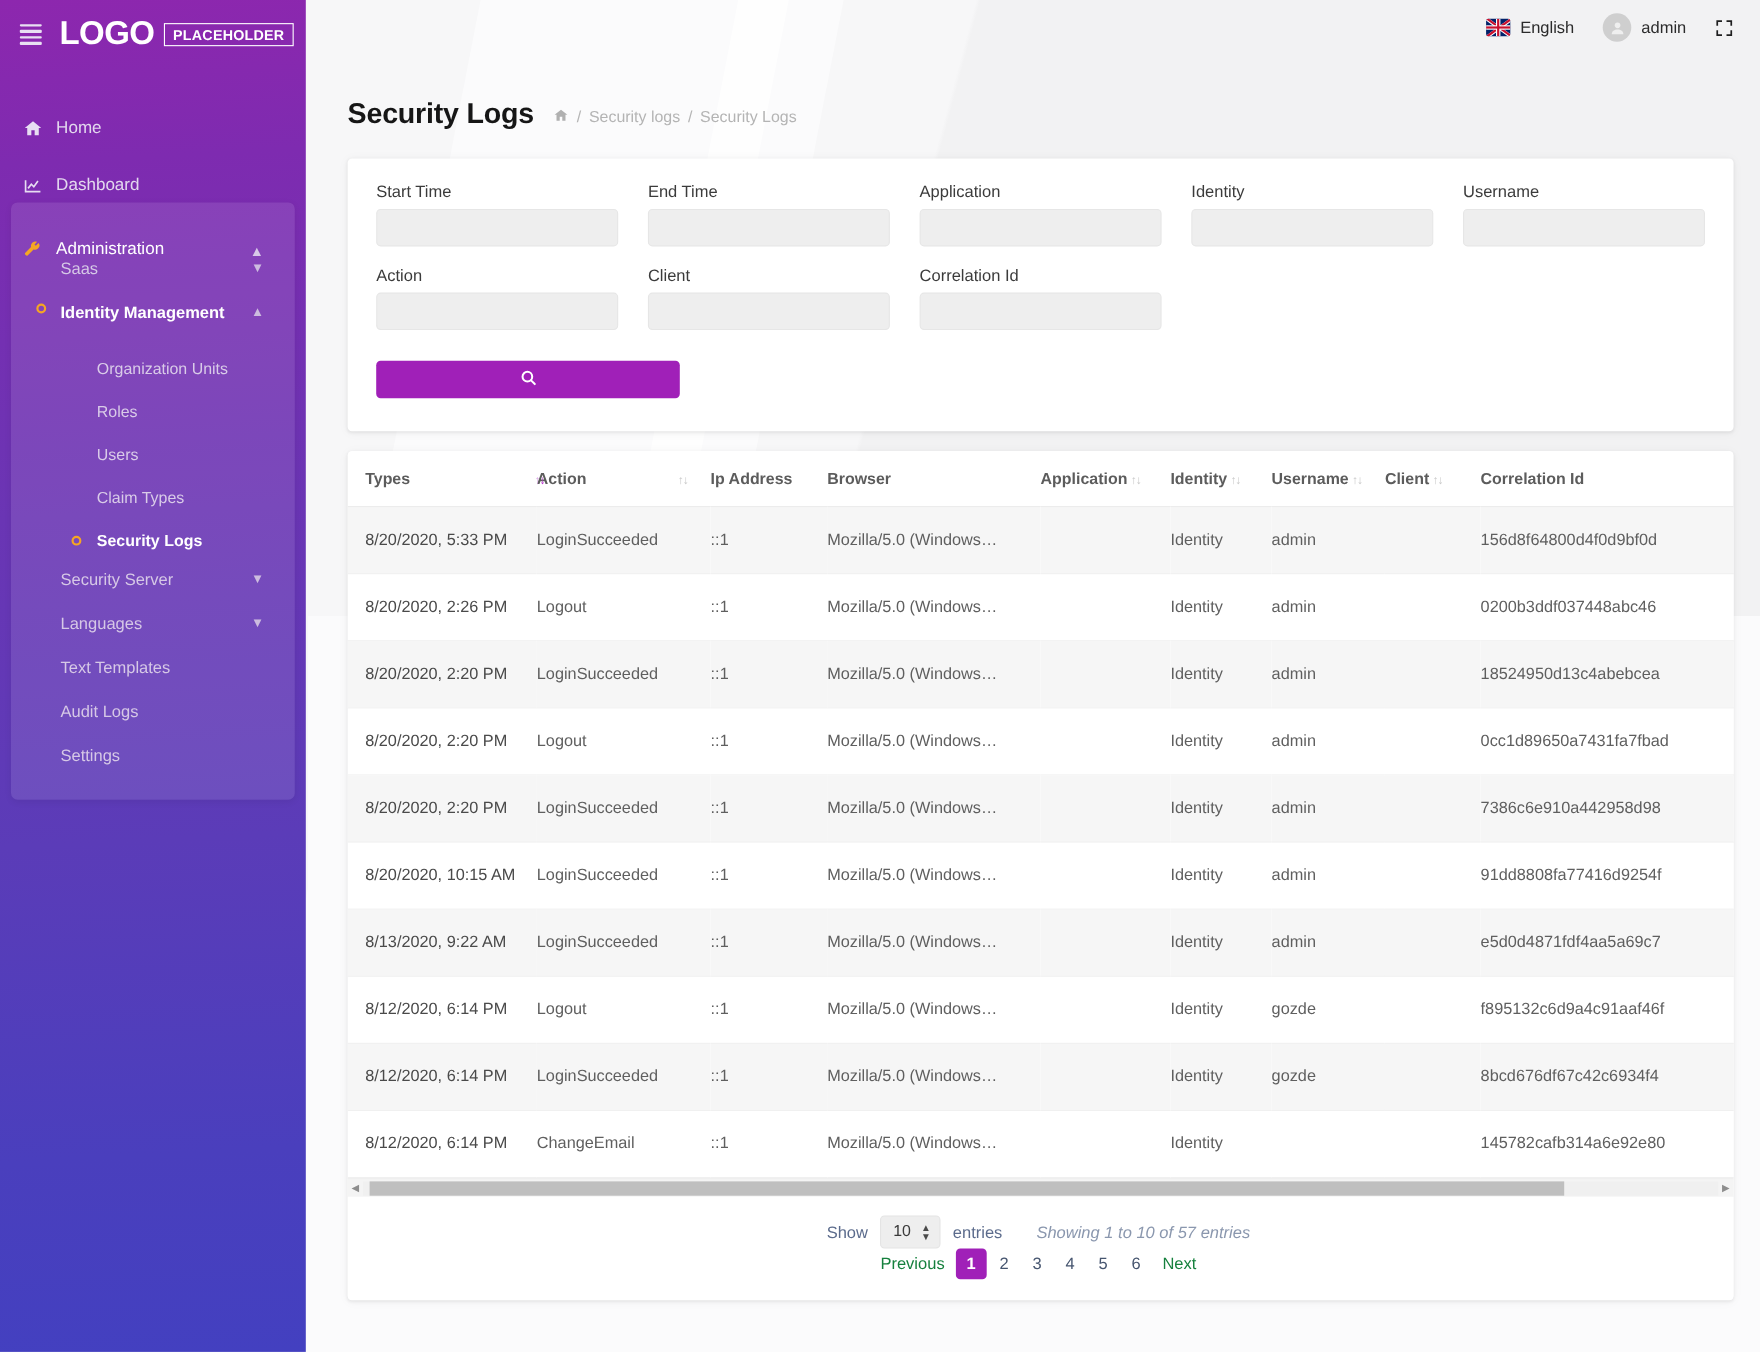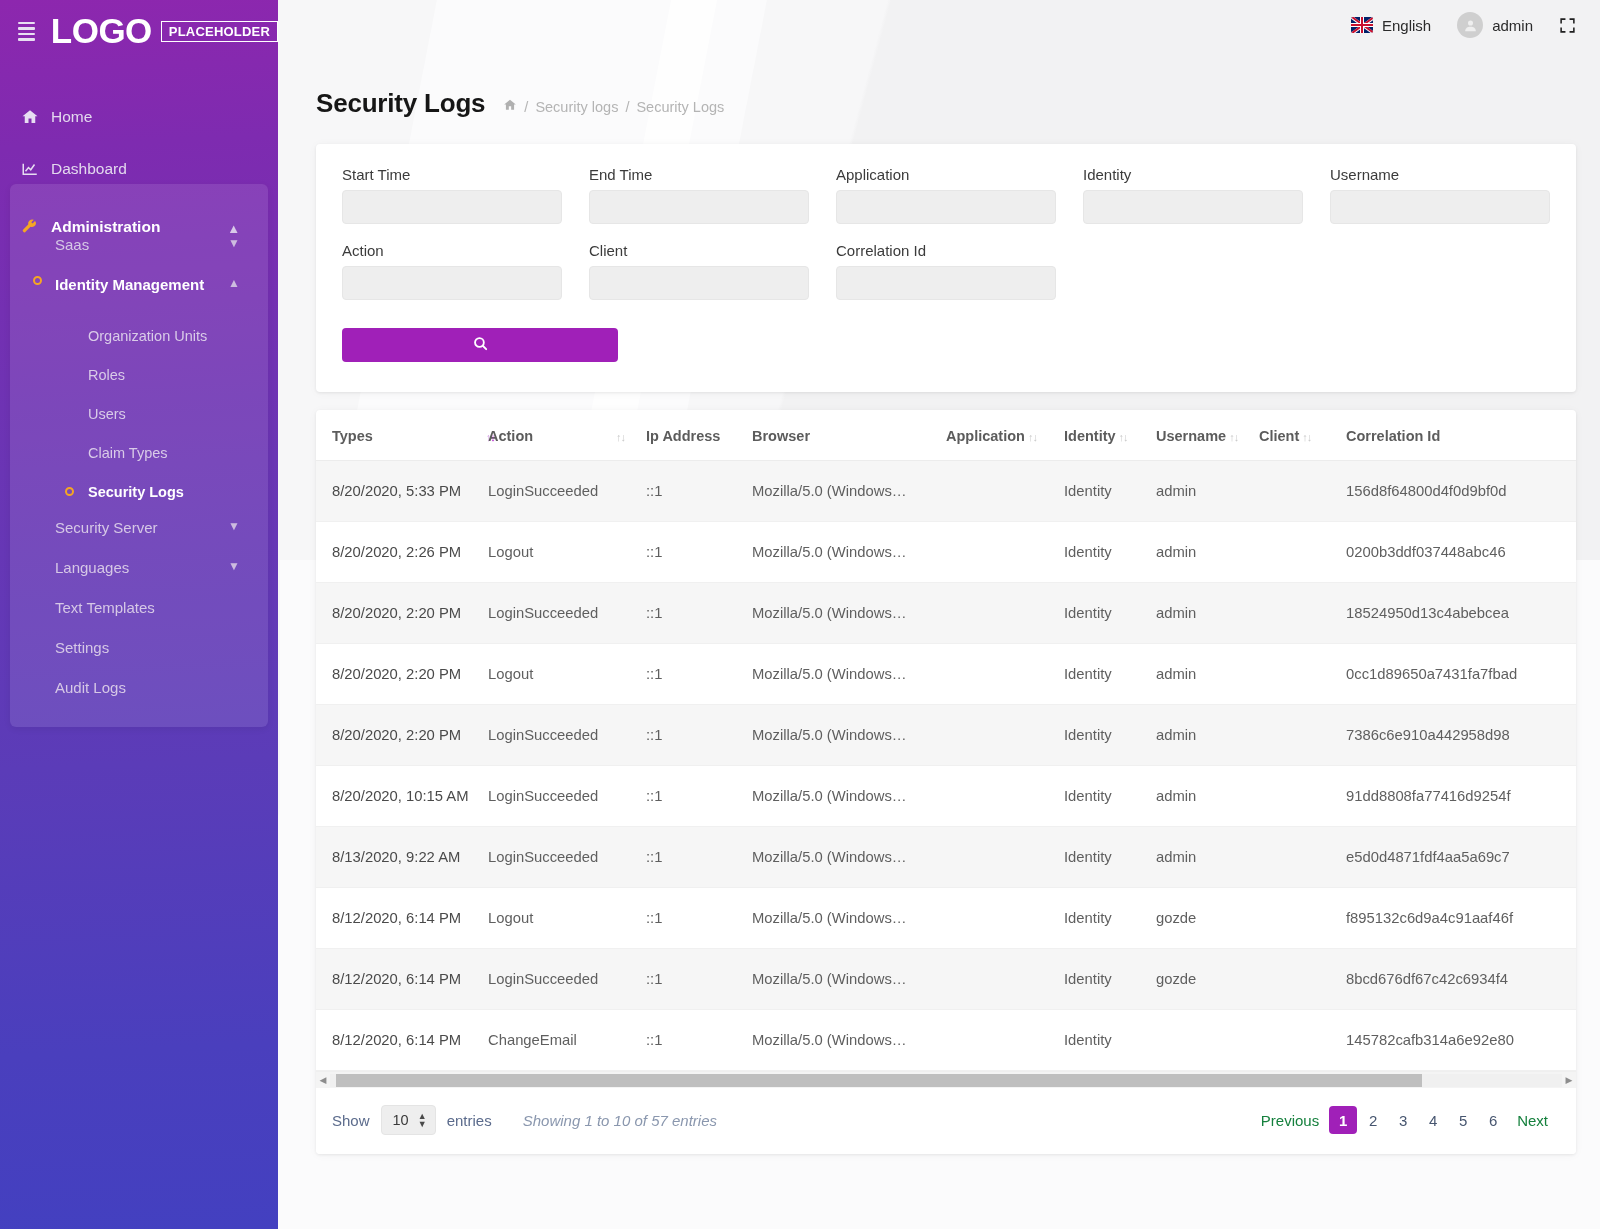--- a/index.html
+++ b/index.html
@@ -47,21 +47,21 @@
   #brand {
     height: 62px;
     display: flex; align-items: center;
     padding: 0 0 0 18px;
     gap: 16px;
   }
   .burger { width: 20px; display: flex; flex-direction: column; gap: 3px; cursor: pointer; }
   .burger i { display: block; height: 2.5px; background: #e8dff2; border-radius: 1px; }
   #logo-wrap { display: flex; align-items: center; gap: 9px; }
   #logo-main {
-    color: #fff; font-size: 35px; font-weight: 800; letter-spacing: -0.5px;
+    color: #fff; font-size: 30px; font-weight: 800; letter-spacing: -0.5px;
     font-family: "Liberation Sans", sans-serif;
   }
   #logo-badge {
     color: #fff; font-size: 13px; font-weight: 700; letter-spacing: .2px;
     border: 1.6px solid #fff; padding: 3px 7px 3px 7px; line-height: 1;
   }
 
   #nav { padding-top: 12px; }
   .nav-row {
     display: flex; align-items: flex-end;
@@ -72,21 +72,21 @@
   .nav-row .ico { width: 30px; display: flex; align-items: center; font-size: 17px; color: #e7ddf2; }
   .nav-row .chev { position: absolute; right: 28px; font-size: 13px; color: #d8c9e8; }
 
   #admin-group {
     margin: 6px 10px 0 10px;
     background: rgba(255,255,255,.10);
     border-radius: 6px;
     padding-bottom: 8px;
     box-shadow: 0 2px 7px rgba(0,0,0,.07);
   }
-  #admin-head { color: #fff; font-weight: 700; font-size: 15.5px; padding-left: 11px; }
+  #admin-head { color: #fff; font-weight: 400; font-size: 15.5px; padding-left: 11px; }
   #admin-head .ico { color: #f5a623; font-size: 17px; }
 
   .sub-row {
     display: flex; 
     height: 40px; padding-left: 45px;
     color: #d6c8e6; font-size: 15px; cursor: pointer; position: relative;
   }
   .sub-row .chev { position: absolute; right: 28px; font-size: 12px; color: #cdbcdf; }
   .sub-row.strong { color: #fff; font-weight: 700; }
   .dot {
@@ -195,21 +195,21 @@
     height: 17px; background: #f4f4f4; display: flex; align-items: center;
     border-top: 1px solid #efefef;
   }
   #hscroll .arrow { width: 14px; text-align: center; color: #8d8d8d; font-size: 9px; flex: none; }
   #hscroll .track { flex: 1; height: 13px; background: #f0f0f0; position: relative; }
   #hscroll .thumb { position: absolute; left: 6px; top: 0; width: 1086px; height: 13px; background: #bfbfbf; }
 
   
   #tfoot {
     display: flex; align-items: center; justify-content: space-between;
-    padding: 17px 20px 19px 16px; background: #fff;
+    padding: 17px 20px 19px 16px; background: #fff; flex-direction: column;
   }
   #foot-left { display: flex; align-items: center; gap: 11px; color: #5b6b8c; font-size: 15px; }
   #entries-select {
     position: relative; background: #eeeeee; border: 1px solid #e4e4e4; border-radius: 4px;
     height: 30px; padding: 0 26px 0 11px; display: flex; align-items: center;
     font-size: 14.5px; color: #3a3a3a; cursor: pointer;
   }
   #entries-select .spin { position: absolute; right: 8px; top: 50%; transform: translateY(-50%); font-size: 9px; color: #4a4a4a; line-height: 8px; }
   #showing-text { color: #8a97ae; font-size: 15px; margin-left: 20px; font-style: italic; }
   #pager { display: flex; align-items: center; gap: 2px; }
@@ -307,24 +307,24 @@
           <span class="chev">▼</span>
         </div>
         <div class="sub-row">
           <span>Languages</span>
           <span class="chev">▼</span>
         </div>
         <div class="sub-row">
           <span>Text Templates</span>
         </div>
         <div class="sub-row">
+          <span>Audit Logs</span>
+        </div>
+        <div class="sub-row">
           <span>Settings</span>
-        </div>
-        <div class="sub-row">
-          <span>Audit Logs</span>
         </div>
       </div>
     </nav>
   </aside>
 
   <div id="topbar">
     <div class="top-item">
       <span id="flag">
         <span class="d1"></span>
           <span class="d2"></span>

